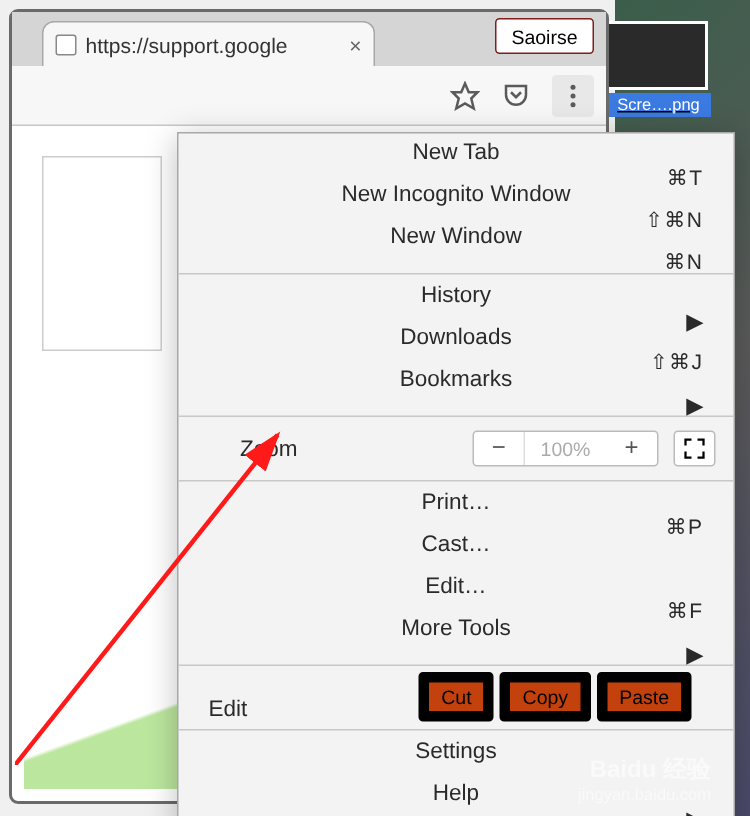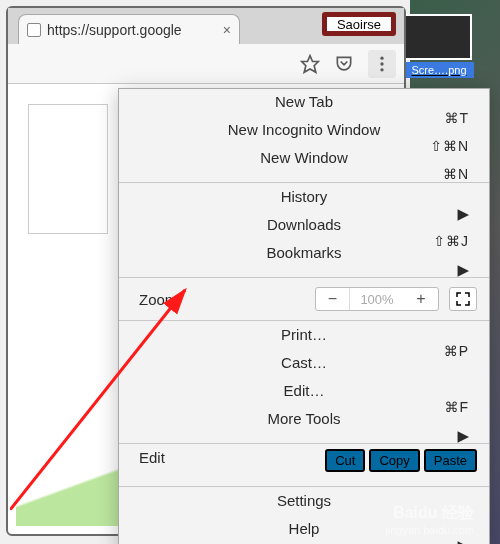--- a/index.html
+++ b/index.html
@@ -1,49 +1,49 @@
 <!DOCTYPE html>
 <html><head>
 <meta charset="utf-8">
 <style>
 * { margin: 0; padding: 0; box-sizing: border-box; font-family: -apple-system, "Helvetica Neue", Arial, sans-serif; }
 body { width: 500px; height: 544px; background: #f0f0f0; overflow: hidden; position: relative; }
 .browser { position: absolute; left: 6px; top: 6px; width: 400px; height: 530px; border: 2px solid #6a6a6a; border-radius: 6px; background: #fff; }
-.tabstrip { height: 36px; background: #d5d5d5; display: flex; align-items: flex-end; padding-left: 10px; position: relative; }
+.tabstrip { height: 36px; background: #d5d5d5; display: flex; align-items: flex-end; padding-left: 20px; position: relative; }
 .tab { background: #f7f7f7; height: 30px; border-top-left-radius: 8px; border-top-right-radius: 8px; display: flex; align-items: center; padding: 0 8px; gap: 6px; width: 222px; margin-bottom: 0; border: 1px solid #a8a8a8; border-bottom: none; font-size: 14px; color: #333; }
 .tab .favicon { width: 14px; height: 14px; border: 1px solid #888; border-radius: 2px; background: #fff; }
 .tab .close { margin-left: auto; color: #666; font-size: 14px; }
-.profile-btn { position: absolute; right: 8px; top: 4px; background: #fff; border: 5px solid #7f1d1d; border-radius: 3px; height: 24px; padding: 0 10px; font-size: 13px; display: flex; align-items: center; }
+.profile-btn { position: absolute; right: 8px; top: 4px; background: #fff; border: 1px solid #7f1d1d; border-radius: 3px; height: 24px; padding: 0 10px; font-size: 13px; display: flex; align-items: center; }
 .toolbar { height: 40px; background: #f7f7f7; border-bottom: 1px solid #c8c8c8; display: flex; align-items: center; justify-content: flex-end; padding-right: 8px; gap: 14px; }
 .icon { color: #5a5a5a; display: inline-flex; align-items: center; justify-content: center; }
 .star svg, .pocket svg, .kebab svg { width: 20px; height: 20px; }
 .kebab { background: #e8e8e8; border-radius: 3px; width: 28px; height: 28px; }
 .content { padding: 20px; }
 .content-box { width: 80px; height: 130px; border: 1px solid #ccc; background: #fff; }
 .desktop { position: absolute; right: 0; top: 0; width: 90px; height: 544px; background: linear-gradient(135deg, #3a5e4a 0%, #5a5a5a 50%, #4a4a6a 100%); }
 .file-icon { position: absolute; right: 26px; top: 14px; width: 70px; text-decoration: underline; }
 .file-thumb { width: 68px; height: 46px; background: #2a2a2a; border: 2px solid #fff; display: flex; align-items: center; justify-content: center; color: #fff; font-size: 10px; }
 .file-label { background: #3b7ae0; color: #fff; font-size: 11px; padding: 2px 4px; text-align: center; margin-top: 2px; }
 .menu { position: absolute; left: 118px; top: 88px; width: 372px; background: #f3f3f3; border: 1px solid #a8a8a8; box-shadow: 0 4px 20px rgba(0,0,0,0.25); padding: 4px 0; }
 .menu-item { display: flex; align-items: center; height: 28px; padding: 0 20px; font-size: 15px; color: #2a2a2a; flex-direction: column; }
 .menu-item .shortcut { margin-left: auto; font-size: 14px; color: #2a2a2a; letter-spacing: 1px; }
 .menu-item .submenu-arrow { margin-left: auto; color: #2a2a2a; }
 .sep { height: 1px; background: #c8c8c8; margin: 5px 0; }
-.zoom-row { display: flex; align-items: center; height: 32px; padding: 0 12px 0 20px; }
+.zoom-row { display: flex; align-items: center; height: 32px; padding: 0 12px 0 20px; margin-left: 21px; }
 .zoom-label { font-size: 15px; color: #2a2a2a; }
 .zoom-controls { margin-left: auto; display: flex; align-items: center; gap: 10px; }
 .zoom-box { display: flex; border: 1px solid #bbb; border-radius: 3px; background: #fff; height: 24px; align-items: center; }
 .zoom-btn { width: 34px; text-align: center; font-size: 16px; color: #555; border-right: 1px solid #ddd; height: 100%; display: flex; align-items: center; justify-content: center; }
 .zoom-pct { width: 54px; text-align: center; font-size: 13px; color: #aaa; }
 .zoom-btn:last-child { border-right: none; }
 .fs-btn { width: 28px; height: 24px; border: 1px solid #bbb; border-radius: 3px; background: #fff; display: flex; align-items: center; justify-content: center; font-size: 12px; }
-.edit-row { display: flex; align-items: flex-start; height: 32px; padding: 0 12px 0 20px; }
+.edit-row { display: flex; align-items: flex-end; height: 32px; padding: 0 28px 0 20px; }
 .edit-label { font-size: 15px; color: #2a2a2a; }
 .edit-btns { margin-left: auto; display: flex; gap: 4px; }
-.edit-btn { border: 2px solid #000000; border-radius: 3px; background: #0369a1; font-size: 13px; padding: 2px 8px; }
+.edit-btn { border: 7px solid #000000; border-radius: 3px; background: #c2410c; font-size: 13px; padding: 2px 8px; }
 .arrow { position: absolute; left: 10px; top: 280px; width: 190px; height: 230px; pointer-events: none; }
 .watermark { position: absolute; right: 26px; bottom: 8px; color: rgba(255,255,255,0.55); font-size: 11px; text-align: right; }
 .watermark .logo { font-size: 16px; font-weight: bold; }
 .green-edge { position: absolute; left: 8px; bottom: 8px; width: 150px; height: 90px; background: linear-gradient(160deg, transparent 48%, #8fd65e 50%); opacity: 0.6; }
 </style>
 </head>
 <body>
 
 <div class="desktop">
   <div class="file-icon">

